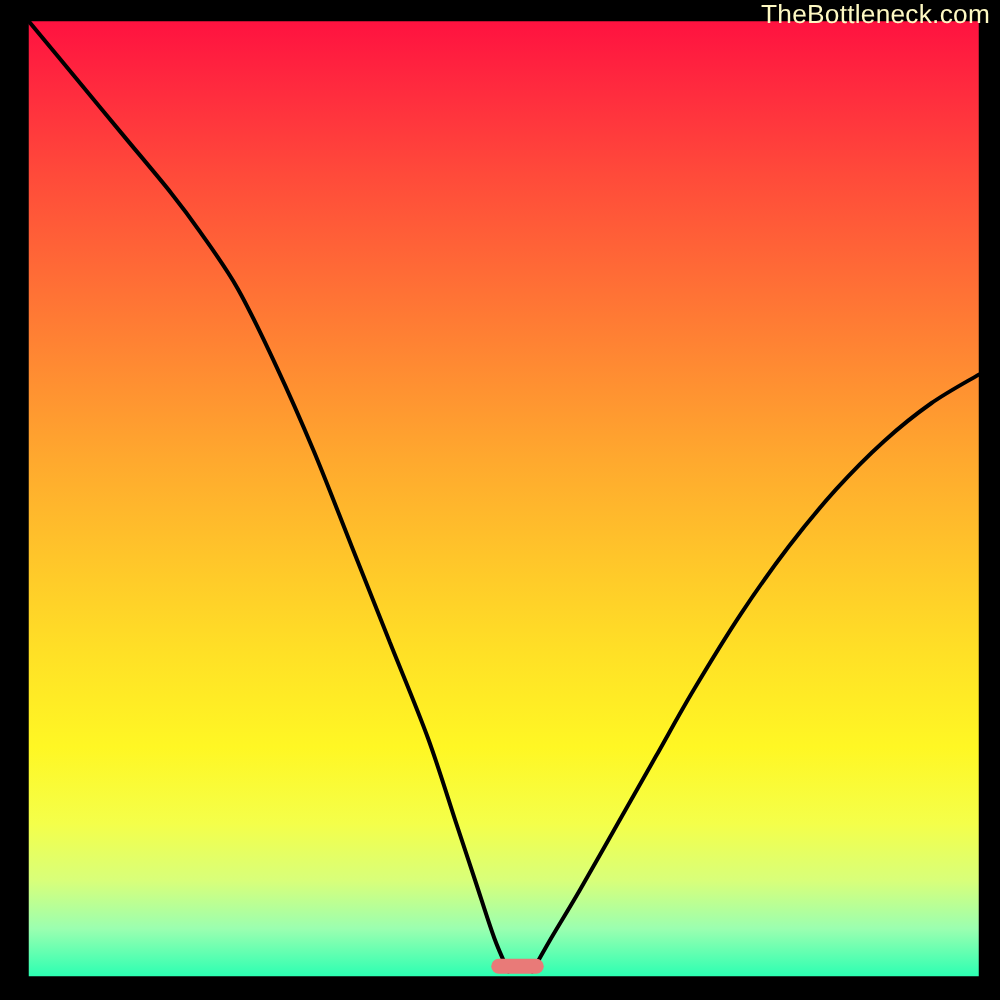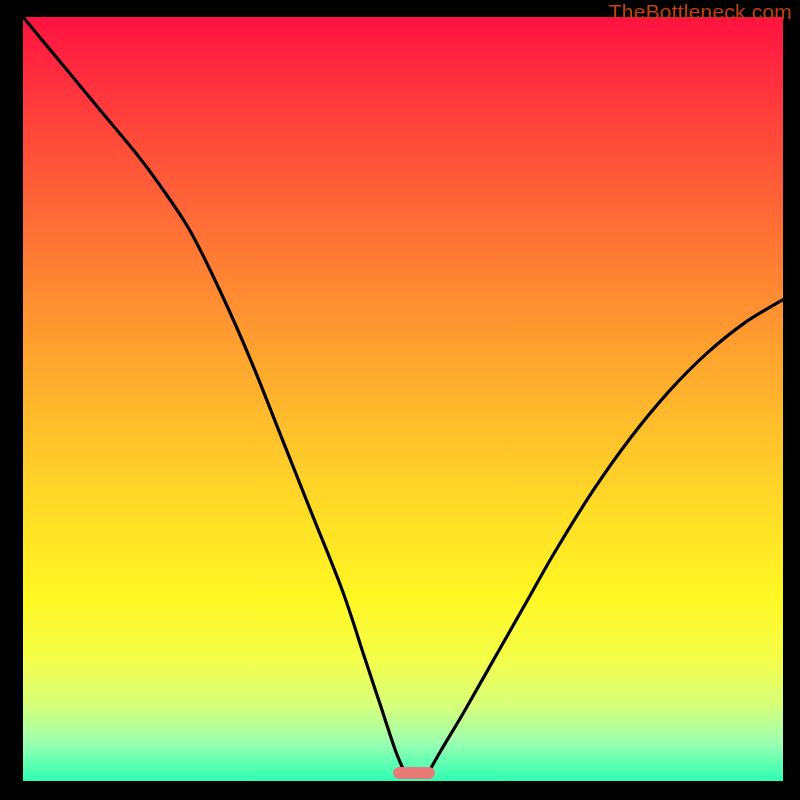--- a/index.html
+++ b/index.html
@@ -45,21 +45,21 @@
     position: absolute;
     inset: 0;
     width: 100%;
     height: 100%;
     overflow: visible;
   }
   .watermark {
     position: absolute;
     top: 0px;
     right: 8px;
-    color: #c2410c;
+    color: #fef9c3;
     font-size: 21px;
     font-weight: 500;
     letter-spacing: 0.2px;
     user-select: none;
   }
   .marker {
     position: absolute;
     width: 42px;
     height: 12px;
     border-radius: 6px;

